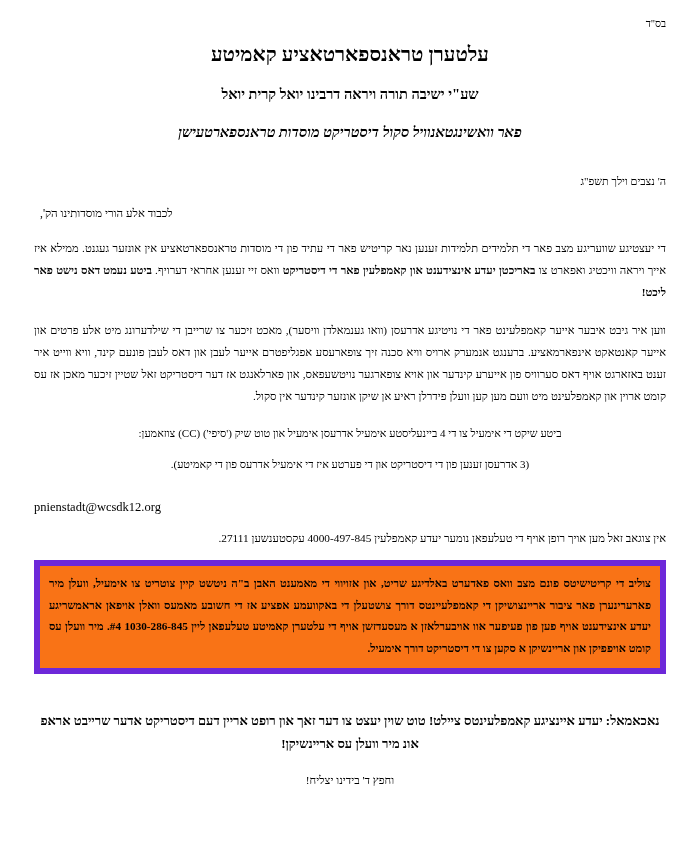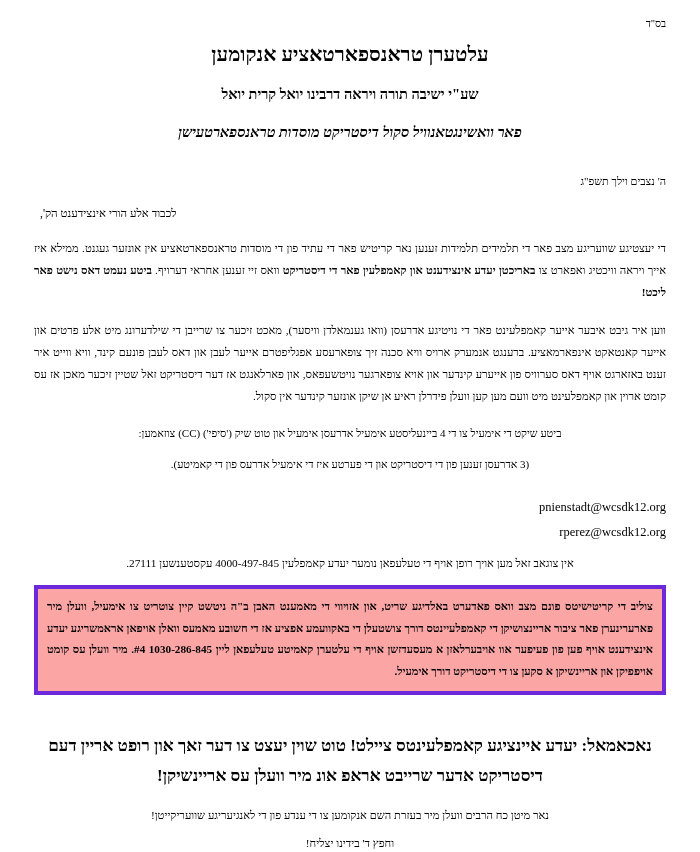--- a/index.html
+++ b/index.html
@@ -77,49 +77,48 @@
   .center-line {
     direction: rtl;
     text-align: center;
     font-size: 11px;
     line-height: 1.9;
     margin: 0 0 10px 0;
   }
   .center-line.tight {
   }
   .email-list {
-    text-align: right;
+    text-align: left;
     margin: 20px 0 12px 0;
   }
   .email-list div {
     font-size: 12.5px;
     line-height: 2.0;
     direction: ltr;
   }
   .note-line {
     direction: rtl;
-    text-align: center;
     font-size: 11.3px;
     margin: 8px 0 16px 0;
   }
   .highlight-box {
-    border: 4px solid #6d28d9;
-    background: #fca5a5;
+    border: 6px solid #6d28d9;
+    background: #f97316;
     padding: 7px 9px 8px 9px;
     direction: rtl;
     text-align: justify;
     font-size: 11.2px;
     line-height: 1.95;
     font-weight: bold;
     margin: 4px 0 22px 0;
   }
   .closing-1 {
     direction: rtl;
     text-align: center;
-    font-size: 17px;
+    font-size: 13px;
     font-weight: bold;
     line-height: 1.75;
     margin: 36px 0 18px 0;
   }
   .closing-2 {
     direction: rtl;
     text-align: center;
     font-size: 11.3px;
     margin: 0 0 16px 0;
   }
@@ -131,45 +130,43 @@
   }
 </style>
 </head>
 <body>
 
 <div class="page">
 
   <div class="bsd">בס"ד</div>
 
   <div class="title-block">
-    <div class="title-1">עלטערן טראנספארטאציע אנקומען</div>
+    <div class="title-1">עלטערן טראנספארטאציע קאמיטע</div>
     <div class="title-2">שע"י ישיבה תורה ויראה דרבינו יואל קרית יואל</div>
     <div class="title-3">פאר וואשינגטאנוויל סקול דיסטריקט מוסדות טראנספארטעישן</div>
   </div>
 
   <div class="date-line">ה' נצבים וילך תשפ"ג</div>
 
-  <div class="salutation">לכבוד אלע הורי אינצידענט הק',</div>
+  <div class="salutation">לכבוד אלע הורי מוסדותינו הק',</div>
 
   <p class="body-par"><span>די יעצטיגע שוועריגע מצב פאר די תלמידים תלמידות זענען נאר קריטיש פאר די עתיד פון די מוסדות טראנספארטאציע אין אונזער געגנט. ממילא איז אייך ויראה וויכטיג ואפארט צו </span><span class="bold">באריכטן יעדע אינצידענט און קאמפלעין פאר די דיסטריקט</span><span> וואס זיי זענען אחראי דערויף. </span><span class="bold">ביטע נעמט דאס נישט פאר ליכט!</span></p>
 
   <p class="body-par">ווען איר גיבט איבער אייער קאמפלעינט פאר די נויטיגע אדרעסן (וואו גענמאלדן וויסער), מאכט זיכער צו שרייבן די שילדערונג מיט אלע פרטים און אייער קאנטאקט אינפארמאציע. ברענגט אנמערק ארויס וויא סכנה זיך צופארעסע אפגליפטרם אייער לעבן און דאס לעבן פונעם קינד, וויא ווייט איר זענט באזארגט אויף דאס סערוויס פון אייערע קינדער און אויא צופארגער נויטשעפאס, און פארלאנגט אז דער דיסטריקט זאל שטיין זיכער מאכן אז עס קומט ארוין און קאמפלעינט מיט וועם מען קען וועלן פידרלן ראיע אן שיקן אונזער קינדער אין סקול.</p>
 
   <div class="center-line">ביטע שיקט די אימעיל צו די 4 ביינעליסטע אימעיל אדרעסן אימעיל און טוט שיק ('סיפי') (CC) צוזאמען:</div>
 
   <div class="center-line tight">(3 אדרעסן זענען פון די דיסטריקט און די פערטע איז די אימעיל אדרעס פון די קאמיטע).</div>
 
   <div class="email-list">
     <div>pnienstadt@wcsdk12.org</div>
-    <div>rperez@wcsdk12.org</div>
   </div>
 
   <div class="note-line">אין צוגאב זאל מען אויך רופן אויף די טעלעפאן נומער יעדע קאמפלעין 4000-497-845 עקסטענשען 27111.</div>
 
   <div class="highlight-box">צוליב די קריטישיטס פונם מצב וואס פאדערט באלדיגע שריט, און אזוי‎ווי די מאמענט האבן ב"ה ניטשט קיין צוטריט צו אימעיל, וועלן מיר פארערינערן פאר ציבור אריינצושיקן די קאמפלעיינטס דורך צושטעלן די באקוועמע אפציע אז די חשובע מאמעס וואלן אויפאן אראמשריגע יעדע אינצידענט אויף פען פון פעיפער אוו אויבערלאזן א מעסעדזשן אויף די עלטערן קאמיטע טעלעפאן ליין 1030-286-845 #4. מיר וועלן עס קומט אויפפיקן און אריינשיקן א סקען צו די דיסטריקט דורך אימעיל.</div>
 
   <div class="closing-1">נאכאמאל: יעדע איינציגע קאמפלעינטס ציילט! טוט שוין יעצט צו דער זאך און רופט אריין דעם דיסטריקט אדער שרייבט אראפ אונ מיר וועלן עס אריינשיקן!</div>
 
-  <div class="closing-2">נאר מיטן כח הרבים וועלן מיר בעזרת השם אנקומען צו די ענדע פון די לאנגיעריגע שוועריקייטן!</div>
 
   <div class="closing-3">וחפץ ד' בידינו יצליח!</div>
 
 </div>
 
 </body></html>

